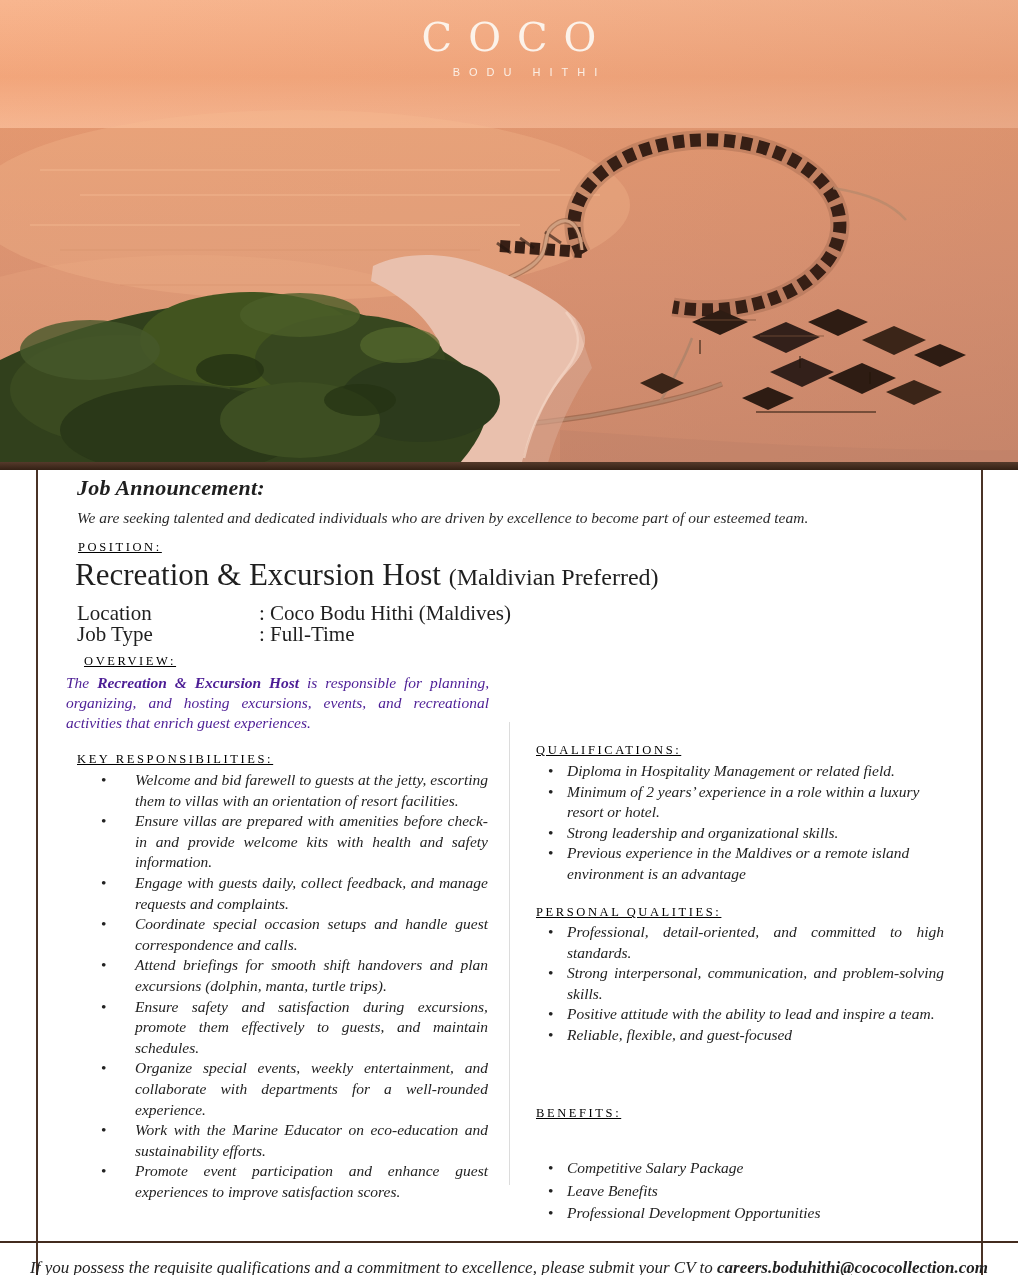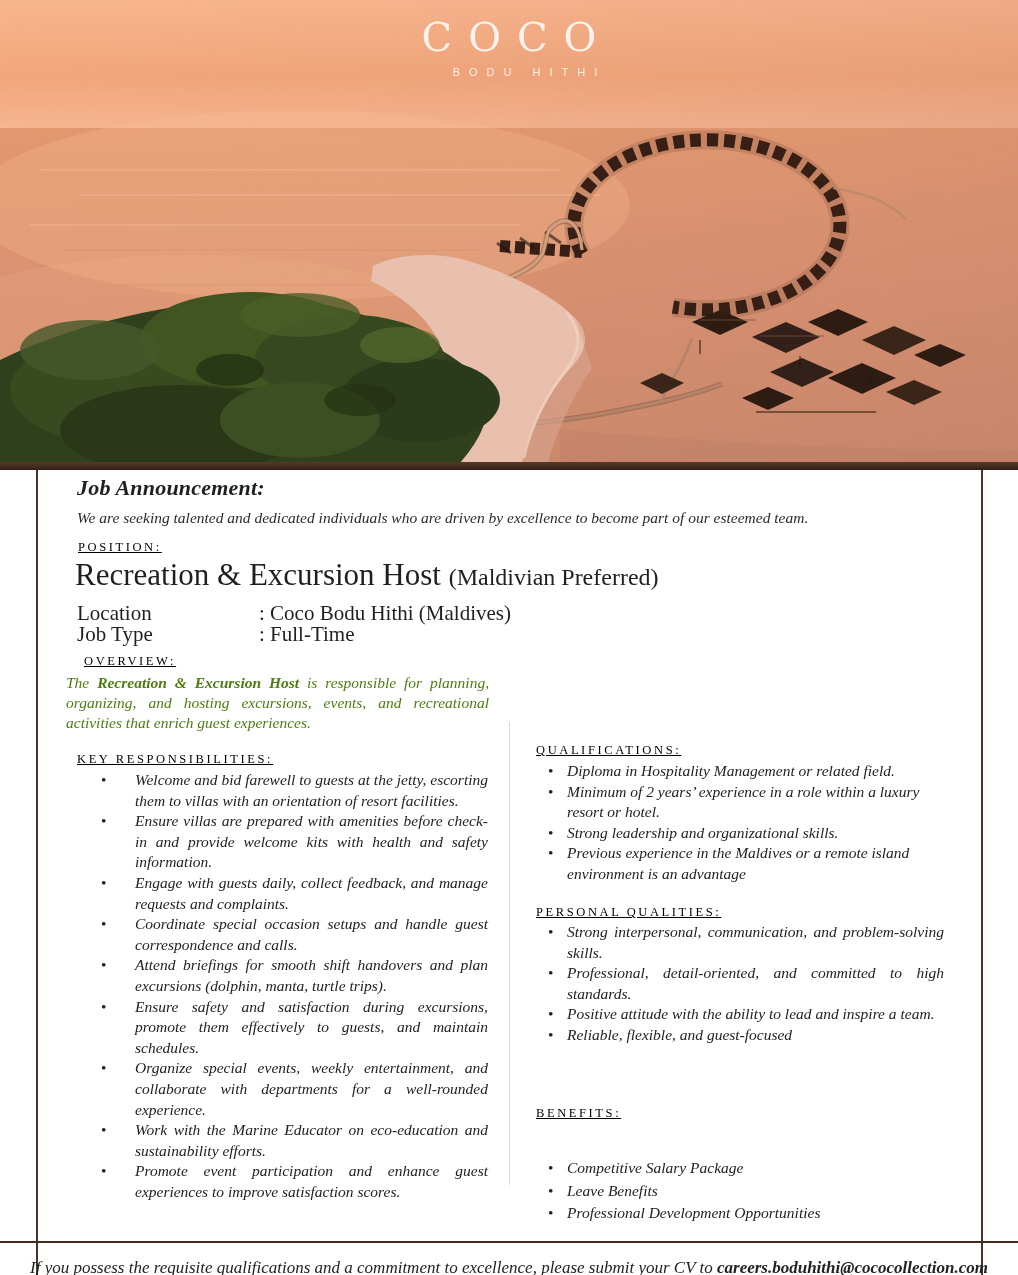--- a/index.html
+++ b/index.html
@@ -31,21 +31,21 @@
   
   .doc{position:absolute;left:0;top:470px;width:1018px;height:805px;}
   .abs{position:absolute;}
   .h-announce{font-size:22px;font-weight:700;font-style:italic;letter-spacing:.2px;}
   .intro{font-size:15.5px;font-style:italic;color:#2a2a2a;}
   .sec-label{font-size:12.5px;color:#000000;letter-spacing:2.6px;text-decoration:underline;}
   .pos-title{font-size:31px;line-height:34px;white-space:nowrap;}
   .pos-suffix{font-size:24px;}
   .detail-row{display:flex;font-size:21px;line-height:21px;}
   .detail-row .lbl{width:182px;}
-  .overview{font-size:15.5px;font-style:italic;line-height:19.8px;text-align:justify;color:#4d7c0f;}
+  .overview{font-size:15.5px;font-style:italic;line-height:19.8px;text-align:justify;color:#4c1d95;}
   .overview b{font-weight:700;}
   ul.blist{list-style:none;margin:0;padding:0;font-size:15.5px;font-style:italic;color:#222;}
   ul.blist li{display:flex;}
   ul.blist li::before{content:"\2022";font-style:normal;}
   ul.resp{line-height:20.6px;}
   ul.resp li::before{margin-left:24px;width:34px;flex:0 0 34px;}
   ul.resp .btxt{flex:1;text-align:justify;}
   ul.rcol{line-height:20.6px;}
   ul.rcol li::before{margin-left:12px;width:19px;flex:0 0 19px;}
   ul.rcol .btxt{flex:1;}
@@ -252,25 +252,25 @@
 
       <li>
         <span class="btxt">Previous experience in the Maldives or a remote island environment is an advantage</span>
       </li>
     </ul>
 
   <div class="abs sec-label" style="left:536px;top:435px;">PERSONAL QUALITIES:</div>
   <ul class="abs blist rcol just" style="left:536px;top:452px;width:408px;">
 
       <li>
+        <span class="btxt">Professional, detail-oriented, and committed to high standards.</span>
+      </li>
+
+      <li>
         <span class="btxt">Strong interpersonal, communication, and problem-solving skills.</span>
-      </li>
-
-      <li>
-        <span class="btxt">Professional, detail-oriented, and committed to high standards.</span>
       </li>
 
       <li>
         <span class="btxt">Positive attitude with the ability to lead and inspire a team.</span>
       </li>
 
       <li>
         <span class="btxt">Reliable, flexible, and guest-focused</span>
       </li>
     </ul>

